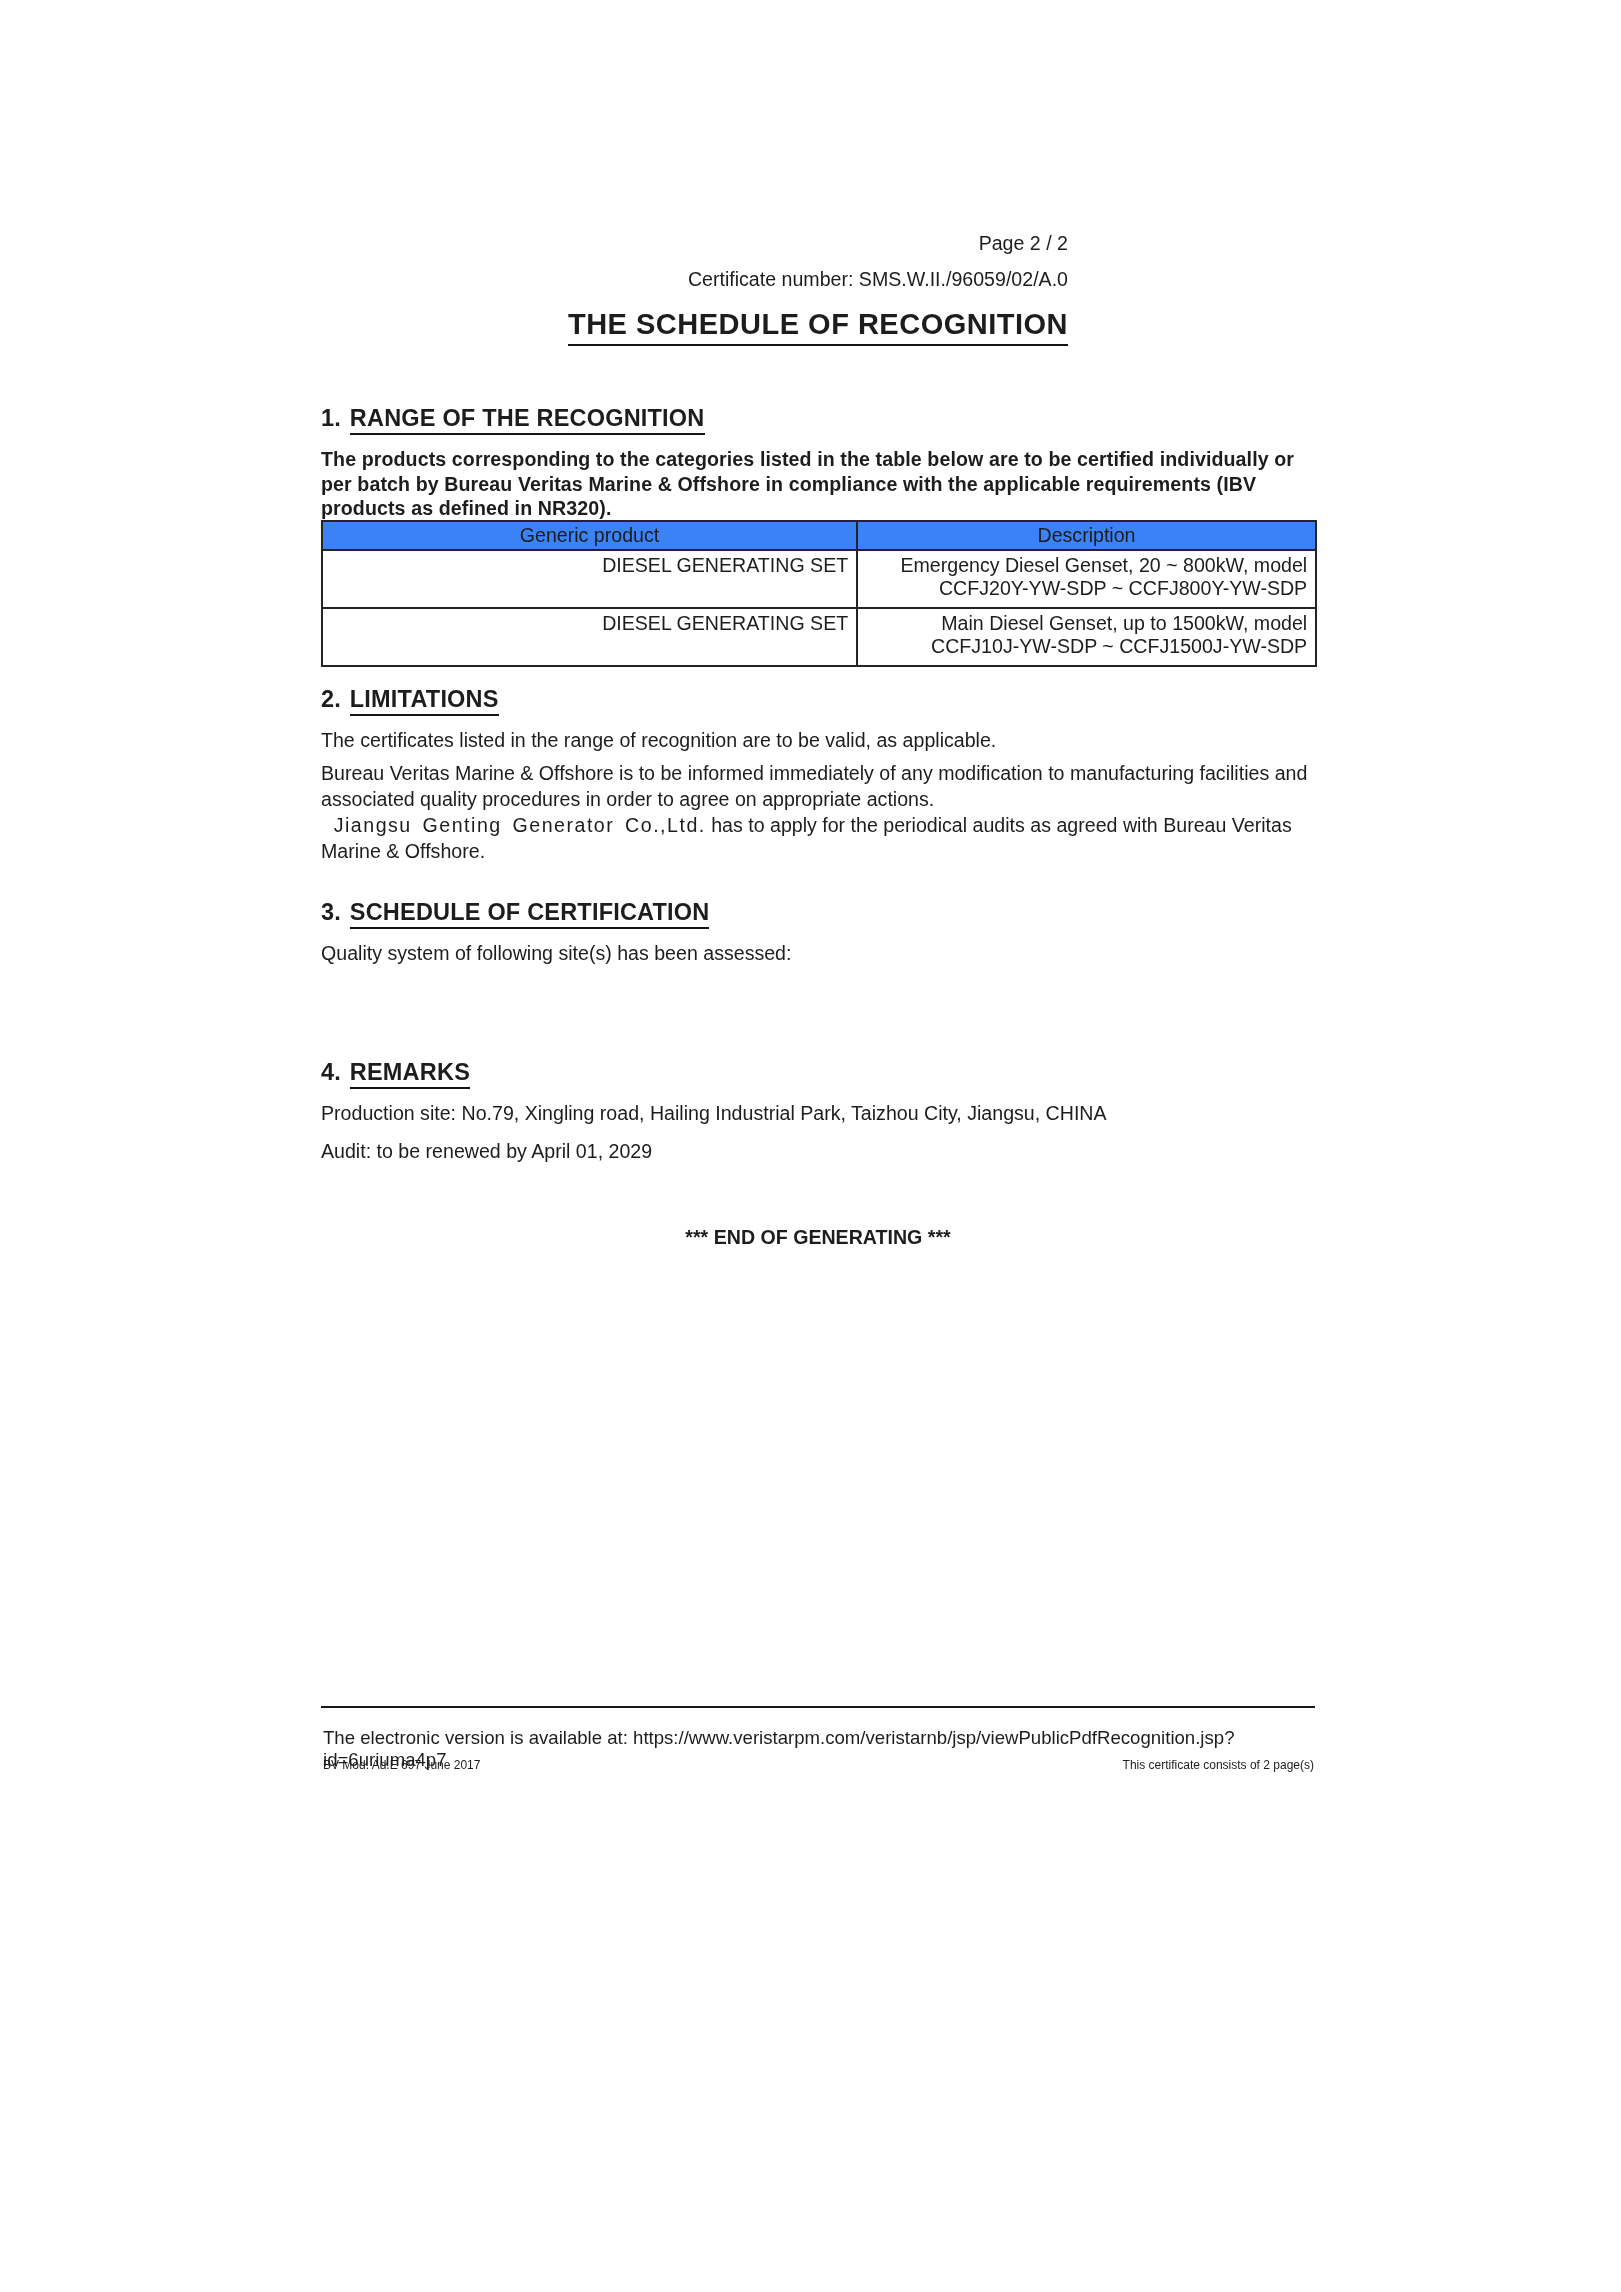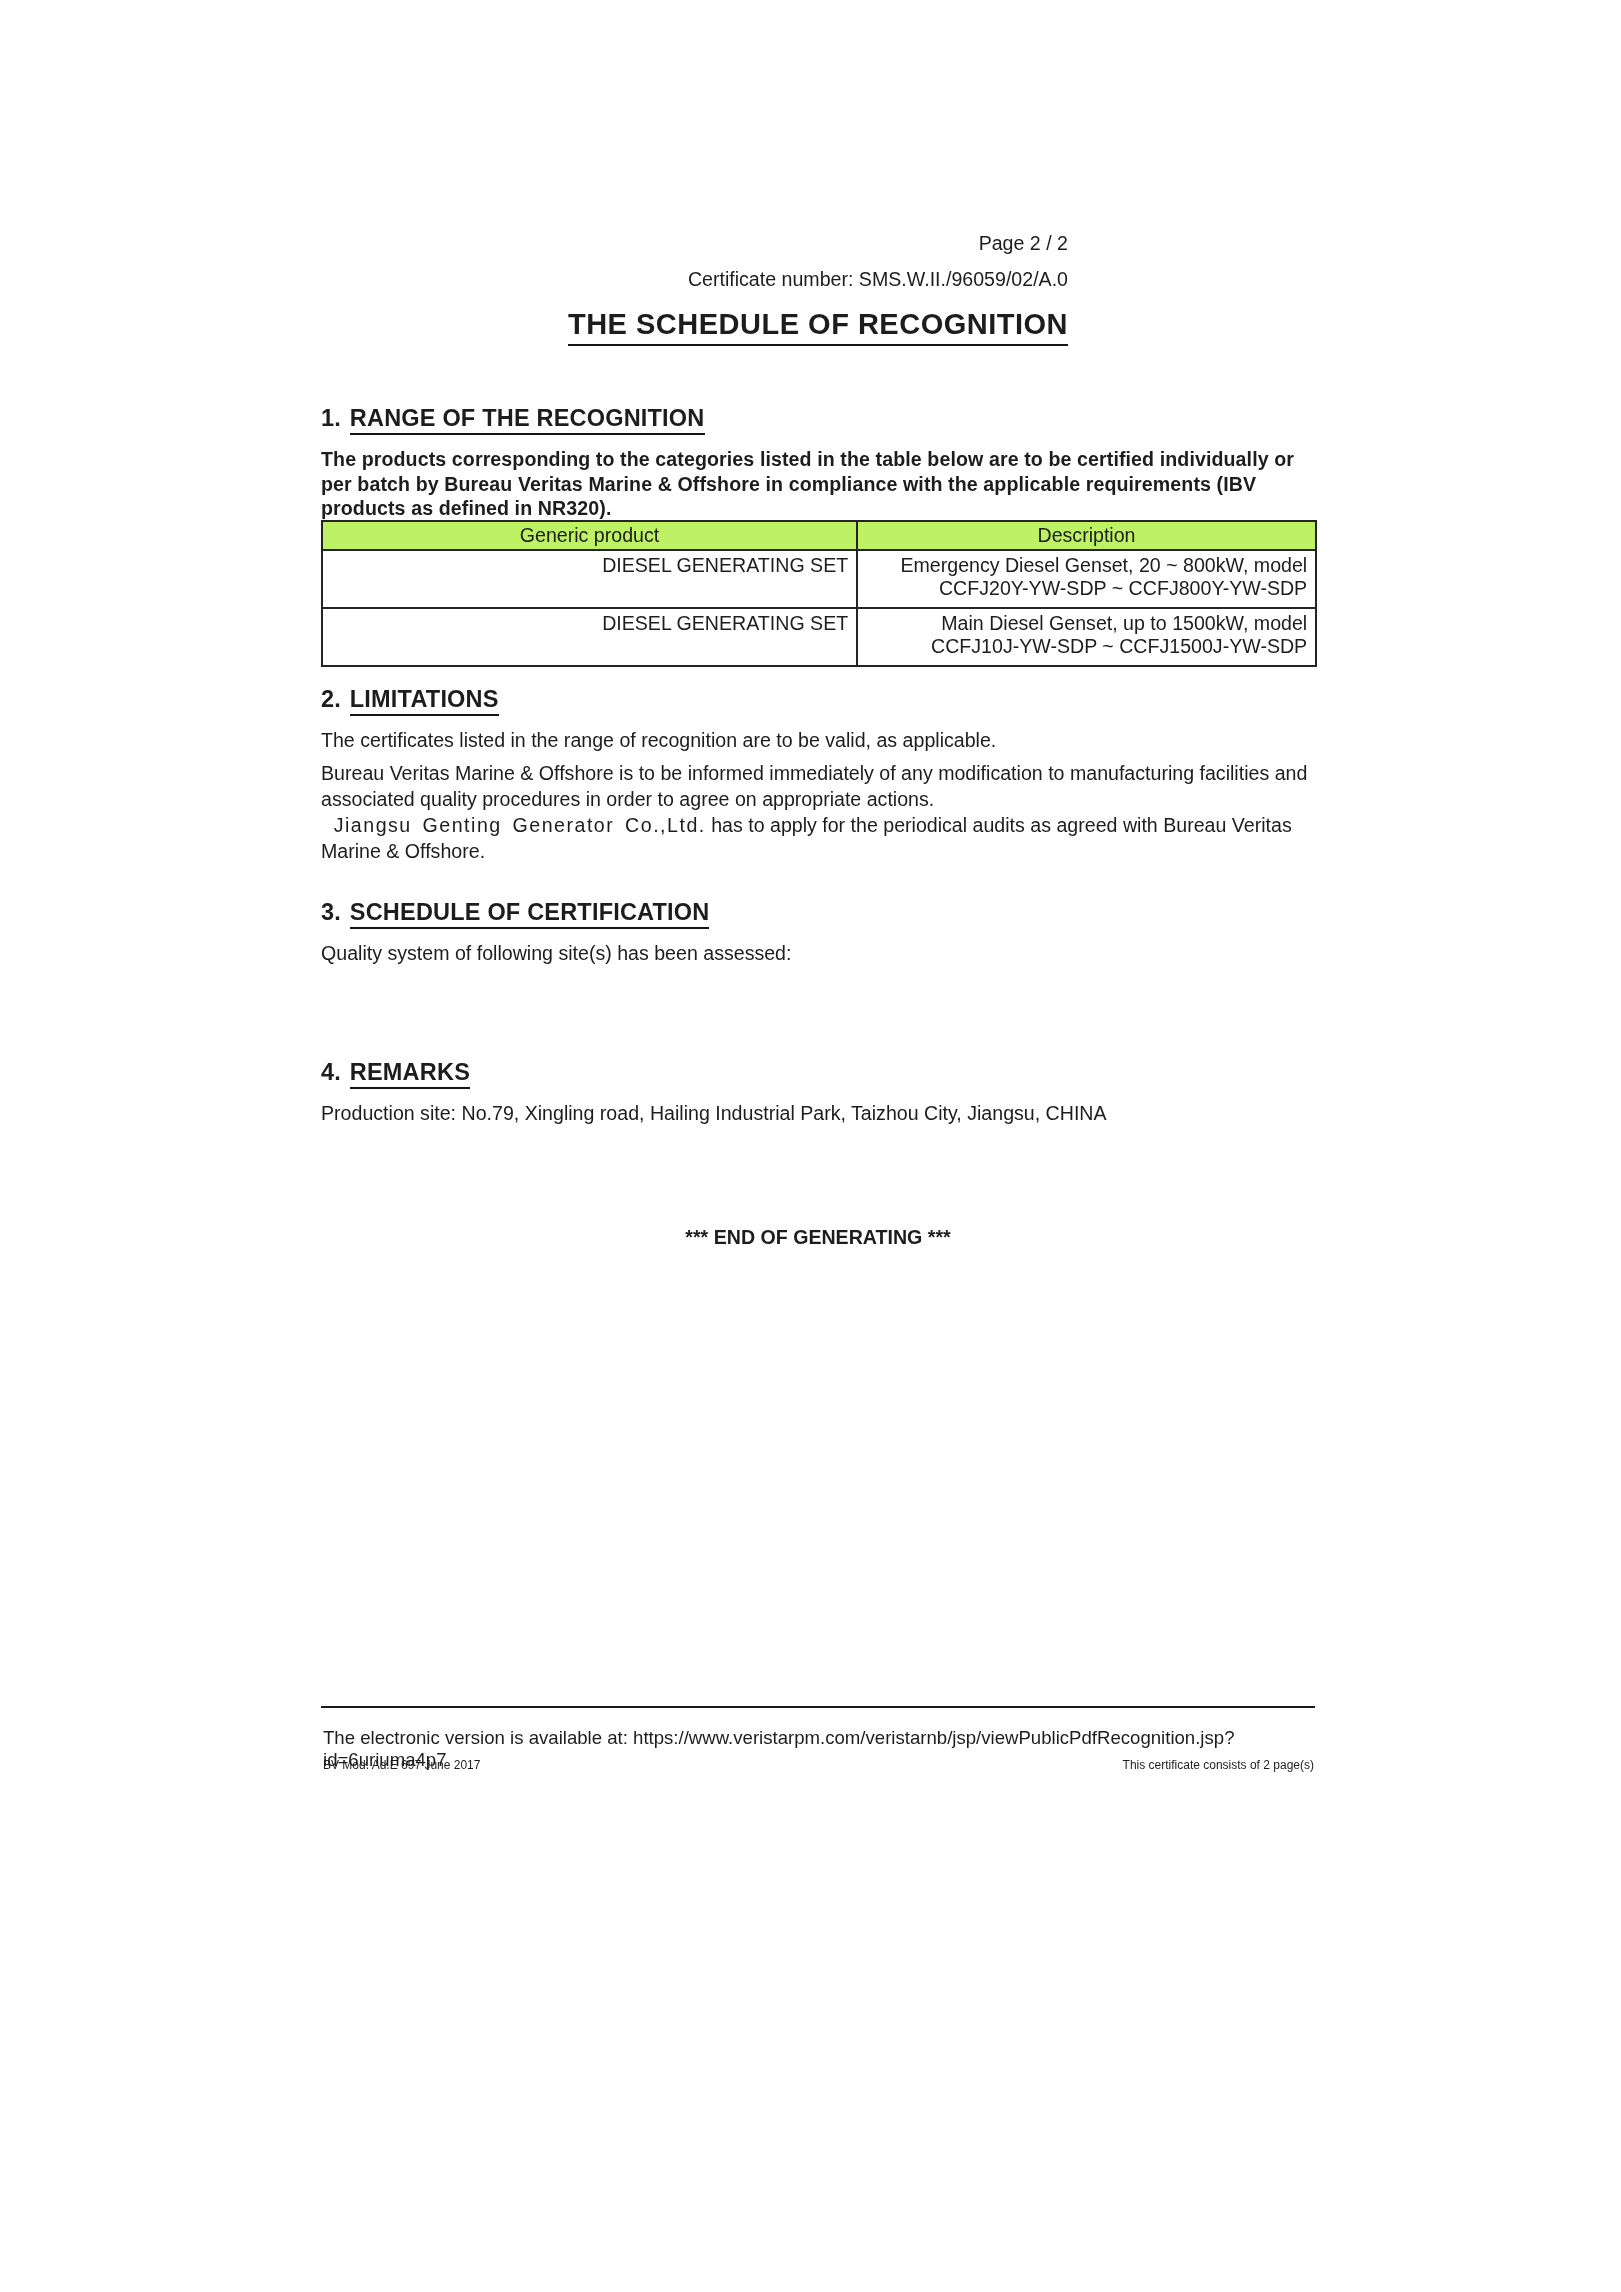--- a/index.html
+++ b/index.html
@@ -50,21 +50,21 @@
   .ghost-box { display:inline-block; width:12.7px; height:12.7px; background:#ededed; margin-right:6.9px; }
 
   
   .range-table {
     top:520px; left:321px; width:994px;
     border-collapse:collapse; table-layout:fixed;
     font-size:19.6px;
   }
   .range-table th, .range-table td { border:2px solid #242424;text-align:right; }
   .range-table th {
-    height:29px; background:#bef264; font-weight:normal;
+    height:29px; background:#3b82f6; font-weight:normal;
     text-align:center; vertical-align:middle;
   }
   .range-table td {
     height:51px; vertical-align:top; padding:2.9px 7.8px 5.9px 5.9px; line-height:23.5px;
   }
   .col-generic { width:535px; }
   .col-desc { width:459px; }
 
   
   .end-marker { top:1226px; left:321px; width:994px; text-align:center;
@@ -141,20 +141,21 @@
 
   <p class="abs para per-p1">Quality system of following site(s) has been assessed:</p>
 
 
   <h2 class="abs sec-heading h-sec4">
     <span class="num">4.</span><span class="u">REMARKS</span>
   </h2>
 
   <p class="abs para rem-p1">Production site: No.79, Xingling road, Hailing Industrial Park, Taizhou City, Jiangsu, CHINA</p>
 
+  <p class="abs para rem-p2">Audit: to be renewed by April 01, 2029</p>
 
   <div class="abs end-marker">*** END OF GENERATING ***</div>
 
   <div class="abs footer-rule"></div>
 
   <div class="abs footer-url">The electronic version is available at: https://www.veristarpm.com/veristarnb/jsp/viewPublicPdfRecognition.jsp?id=6uriuma4p7</div>
 
   <div class="abs footer-row">
     <span>BV Mod. Ad.E 697 June 2017</span>
     <span>This certificate consists of 2 page(s)</span>

